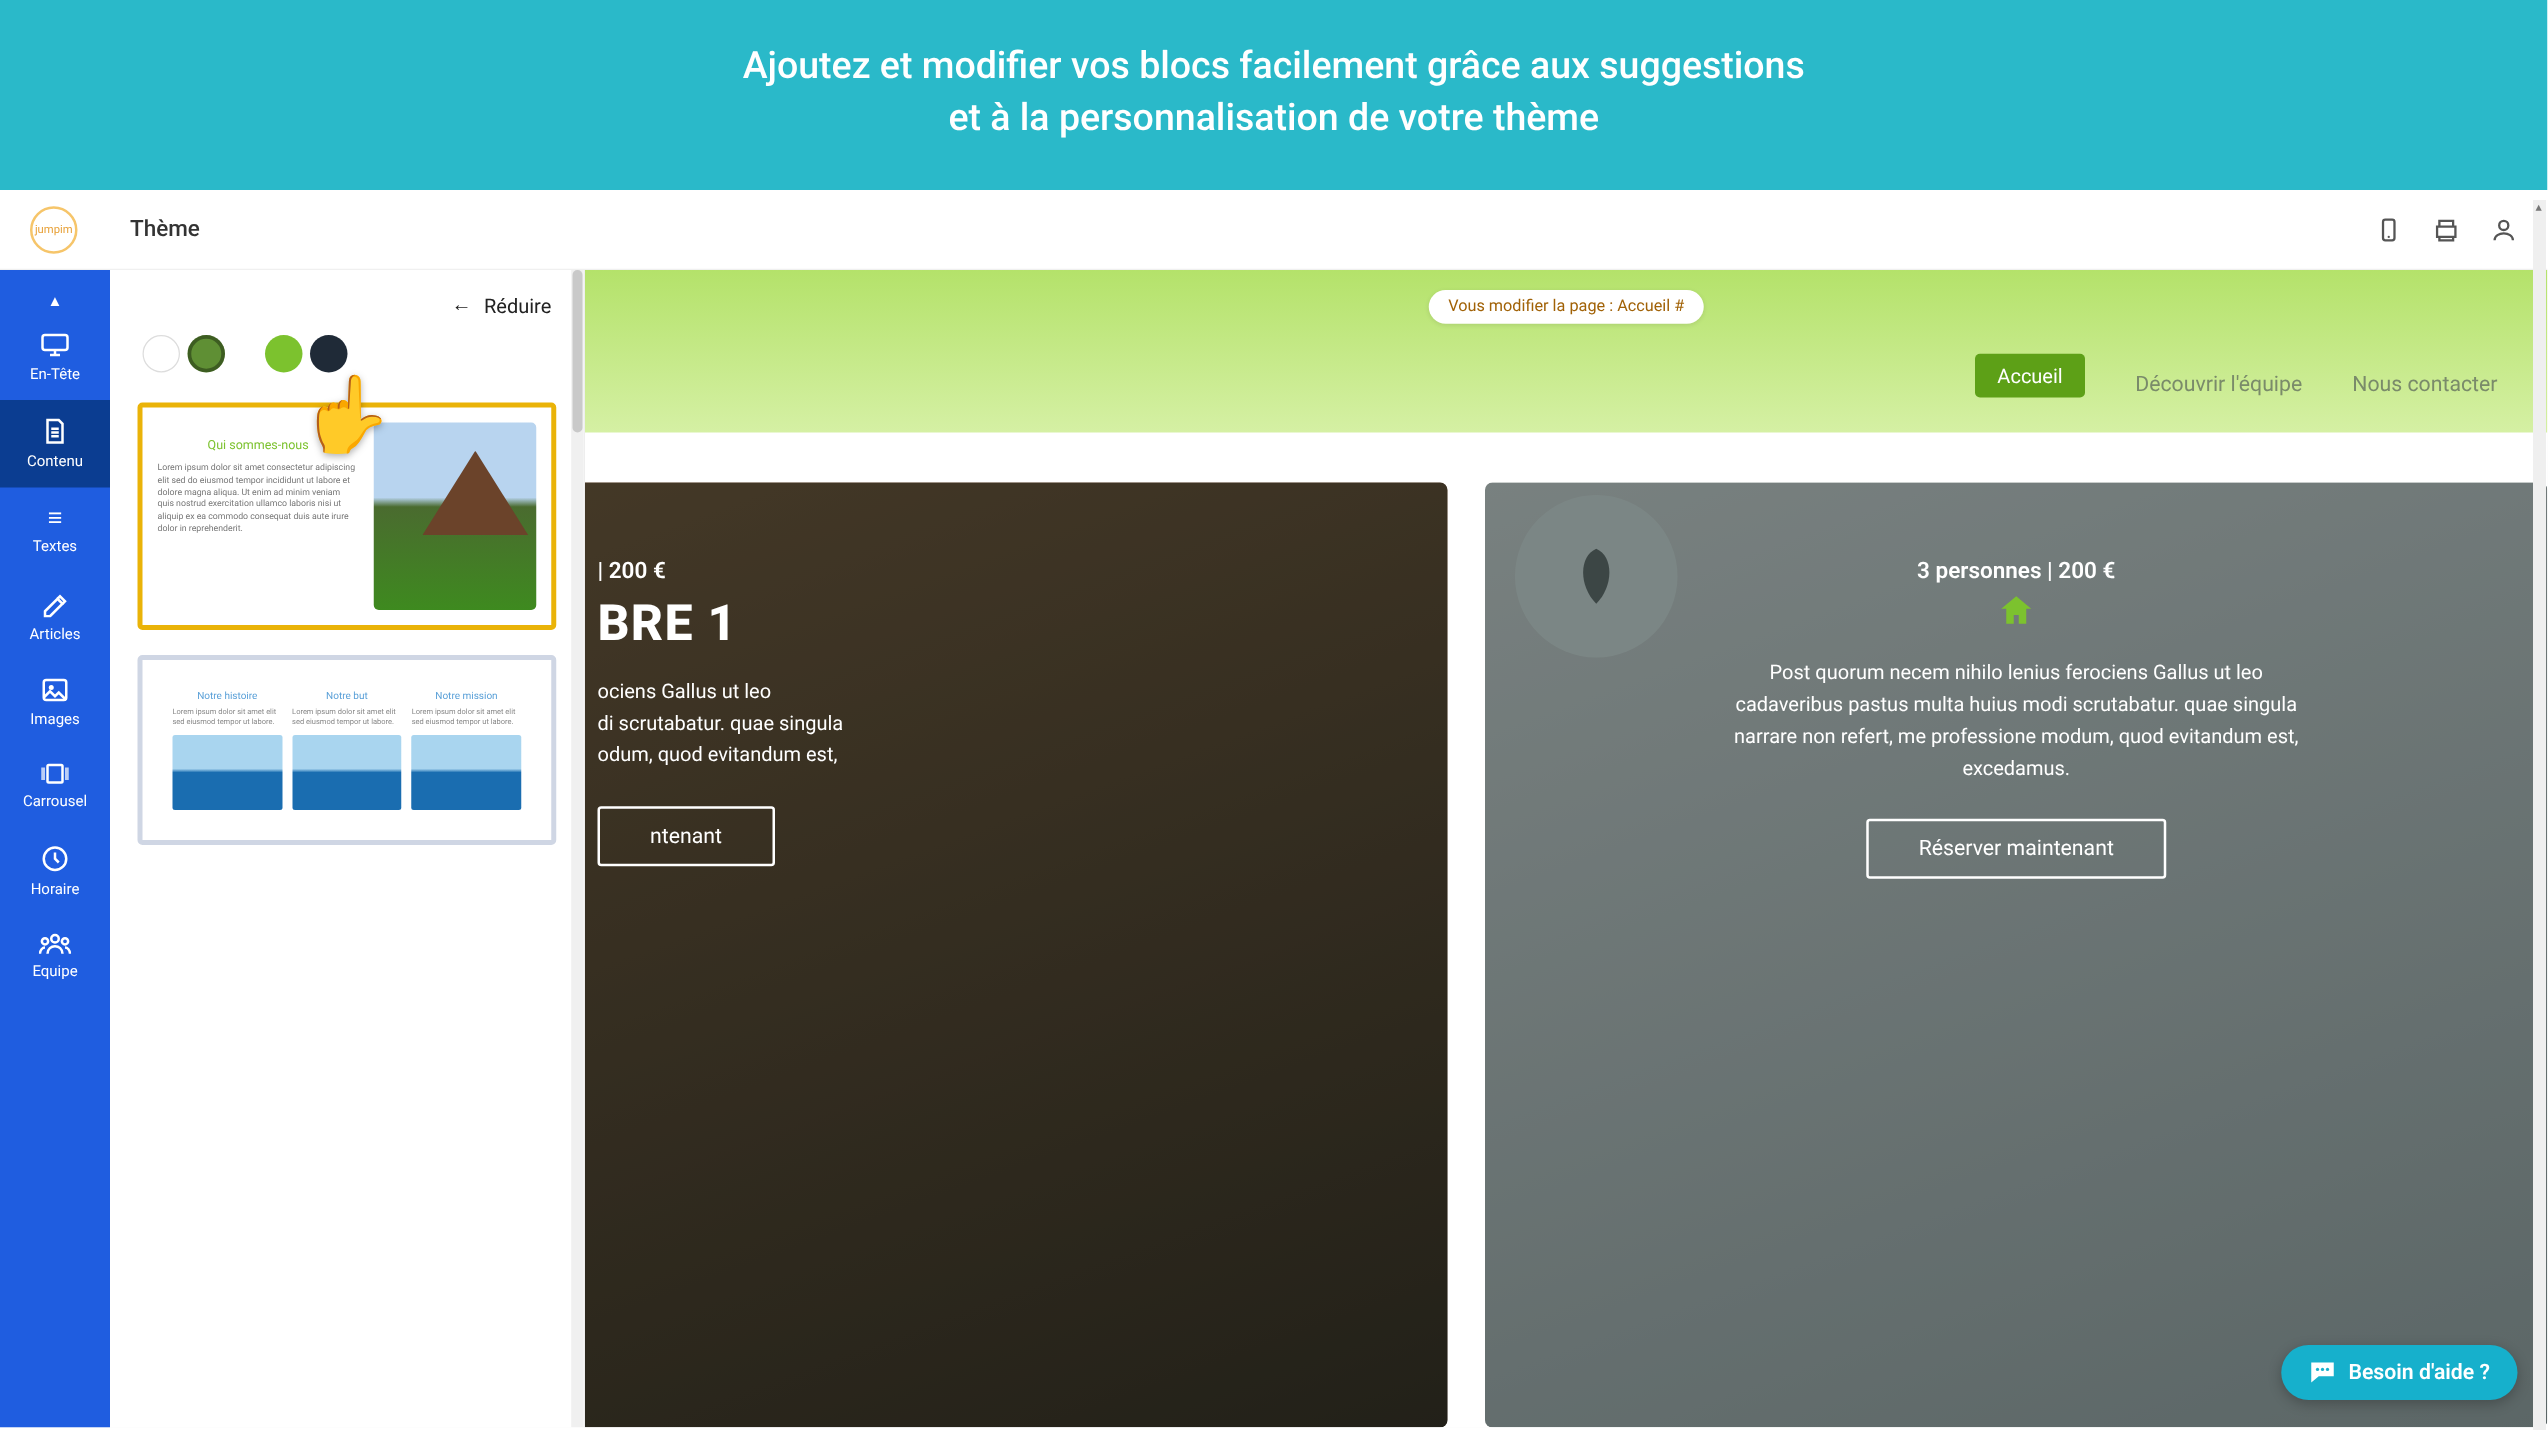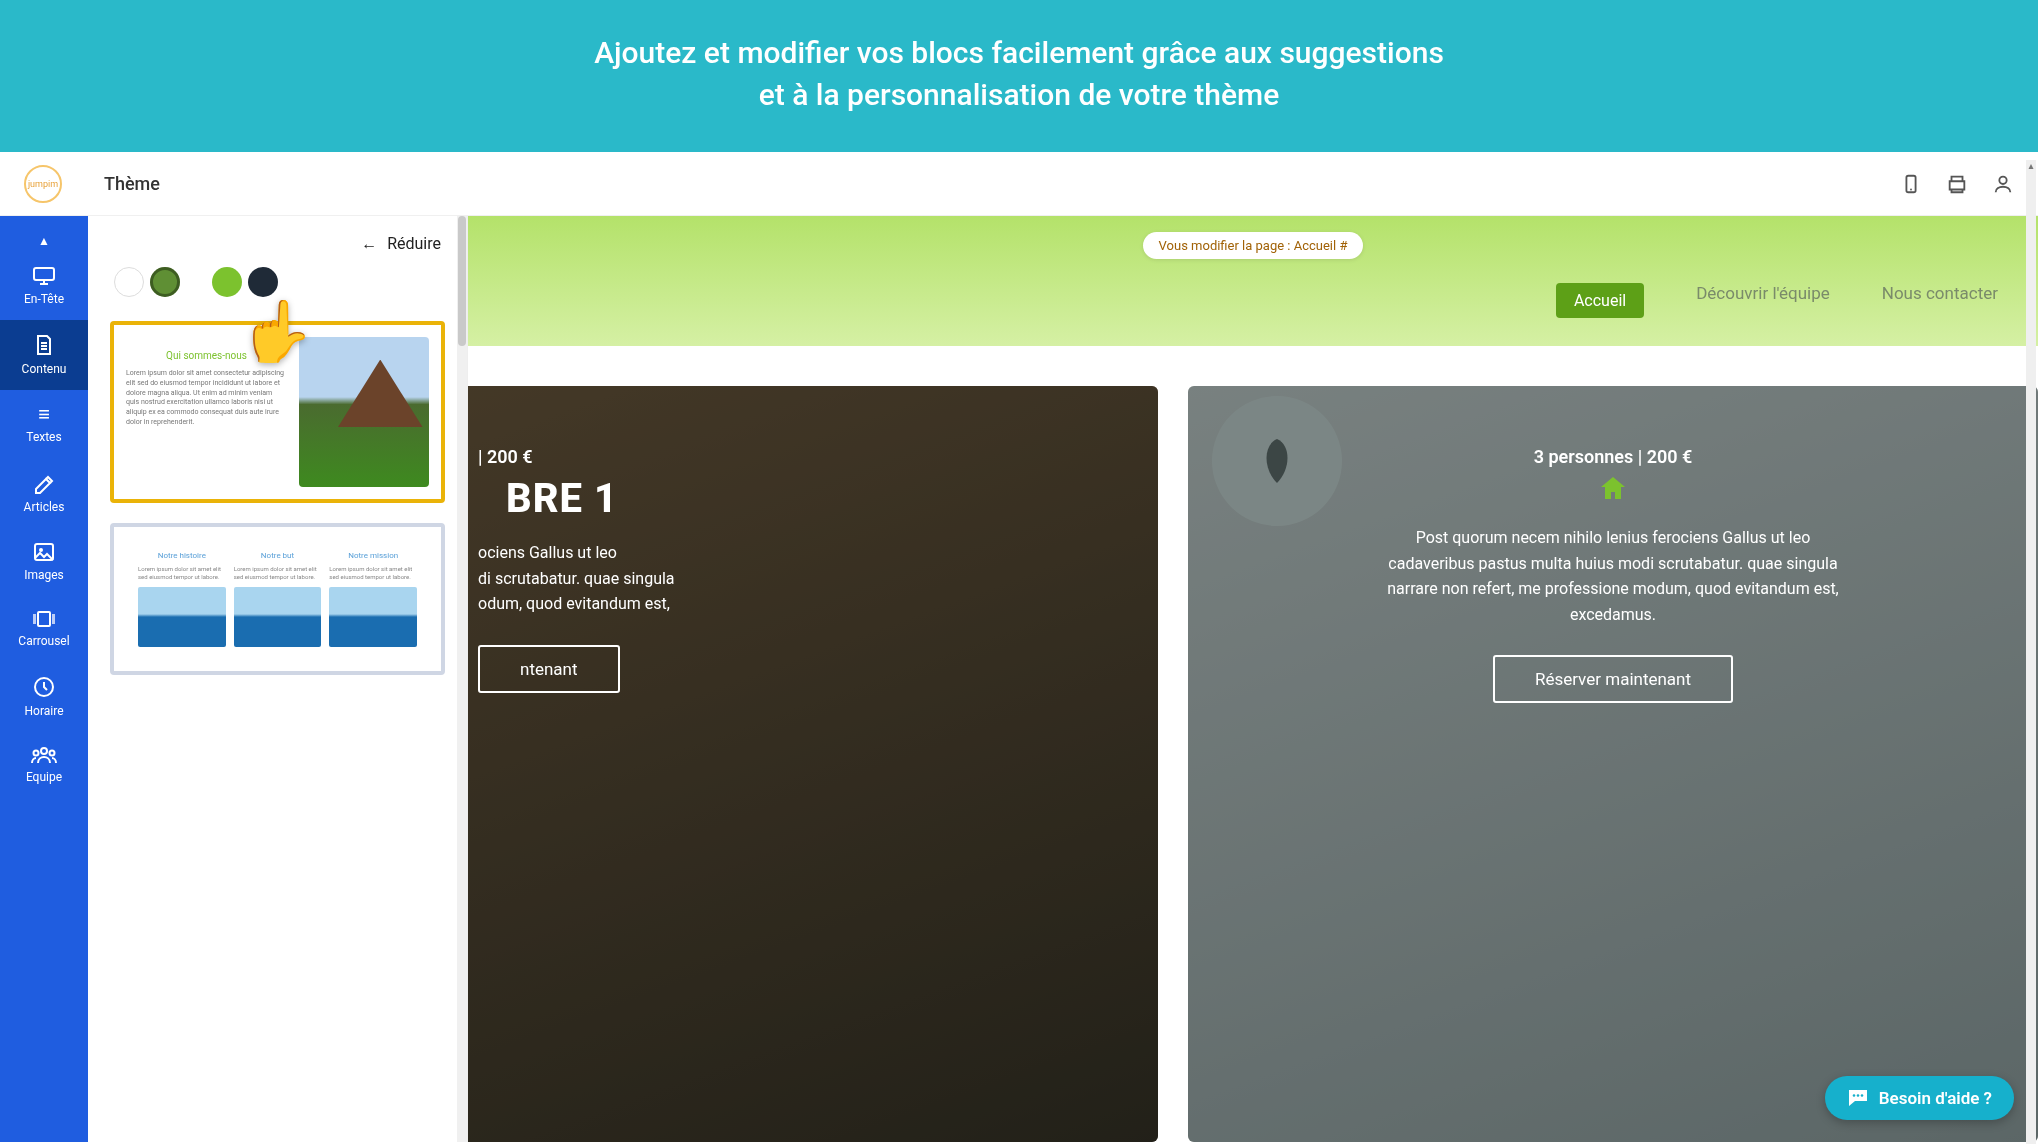--- a/index.html
+++ b/index.html
@@ -127,33 +127,33 @@
     }
     .greenband {
       background: linear-gradient(180deg,#b4e26a 0%, #d5f0a4 100%);
       padding: 16px 40px 28px;
     }
     .notice {
       background:#fff; color:#a16207; font-size:13px; padding:6px 16px; border-radius: 16px;
       display:inline-block; margin:0 auto 18px; box-shadow:0 1px 4px rgba(0,0,0,.1);
     }
     .notice-wrap{text-align:center;}
-    .navrow{display:flex;justify-content:flex-end;gap:52px;align-items:flex-start;margin-top:6px;}
+    .navrow{display:flex;justify-content:flex-end;gap:40px;align-items:flex-end;margin-top:6px;}
     .navpill{background:#5da017;color:#fff;padding:8px 18px;border-radius:4px;font-size:16px;}
     .navlink{color:#7a8b6a;font-size:17px;cursor:pointer;}
 
     .rooms{flex:1;display:flex;gap:30px;padding:40px 0 0 0;overflow:hidden;}
     .room{flex:1;position:relative;border-radius:6px;overflow:hidden;min-width:0;}
     .room.r1{background:linear-gradient(160deg,#6b4a2f,#2b1d14);}
     .room.r2{background:linear-gradient(160deg,#cfd4d0,#8f9a98);}
     .room .overlay{position:absolute;inset:0;background:rgba(25,38,32,.45);}
     .room.r2 .overlay{background:rgba(50,60,62,.55);}
     .room .inner{position:relative;color:#fff;padding:60px 56px 26px;}
     .room .meta{font-size:18px;font-weight:600;margin-bottom:8px;}
-    .room .name{font-size:40px;font-weight:800;letter-spacing:1px;margin-bottom:18px;margin-left:28px;}
+    .room .name{font-size:40px;font-weight:800;letter-spacing:1px;margin-bottom:18px;}
     .room .houseicon{color:#7cc22e;font-size:28px;margin-bottom:20px;display:inline-block;}
     .room .desc{font-size:16px;line-height:1.6;max-width:480px;margin-bottom:28px;}
     .room .book{display:inline-block;border:2px solid #fff;padding:12px 40px;font-size:17px;border-radius:3px;cursor:pointer;}
     .room.r1 .inner{padding-left:0;}
     .room.r1 .meta,.room.r1 .name{text-align:left;}
 
     .rcircle{position:absolute;width:130px;height:130px;border-radius:50%;background:#d6e1dc;top:10px;left:24px;display:flex;align-items:center;justify-content:center;}
 
     .helpbtn{
       position:fixed;right:24px;bottom:24px;background:#16b0cc;color:#fff;

